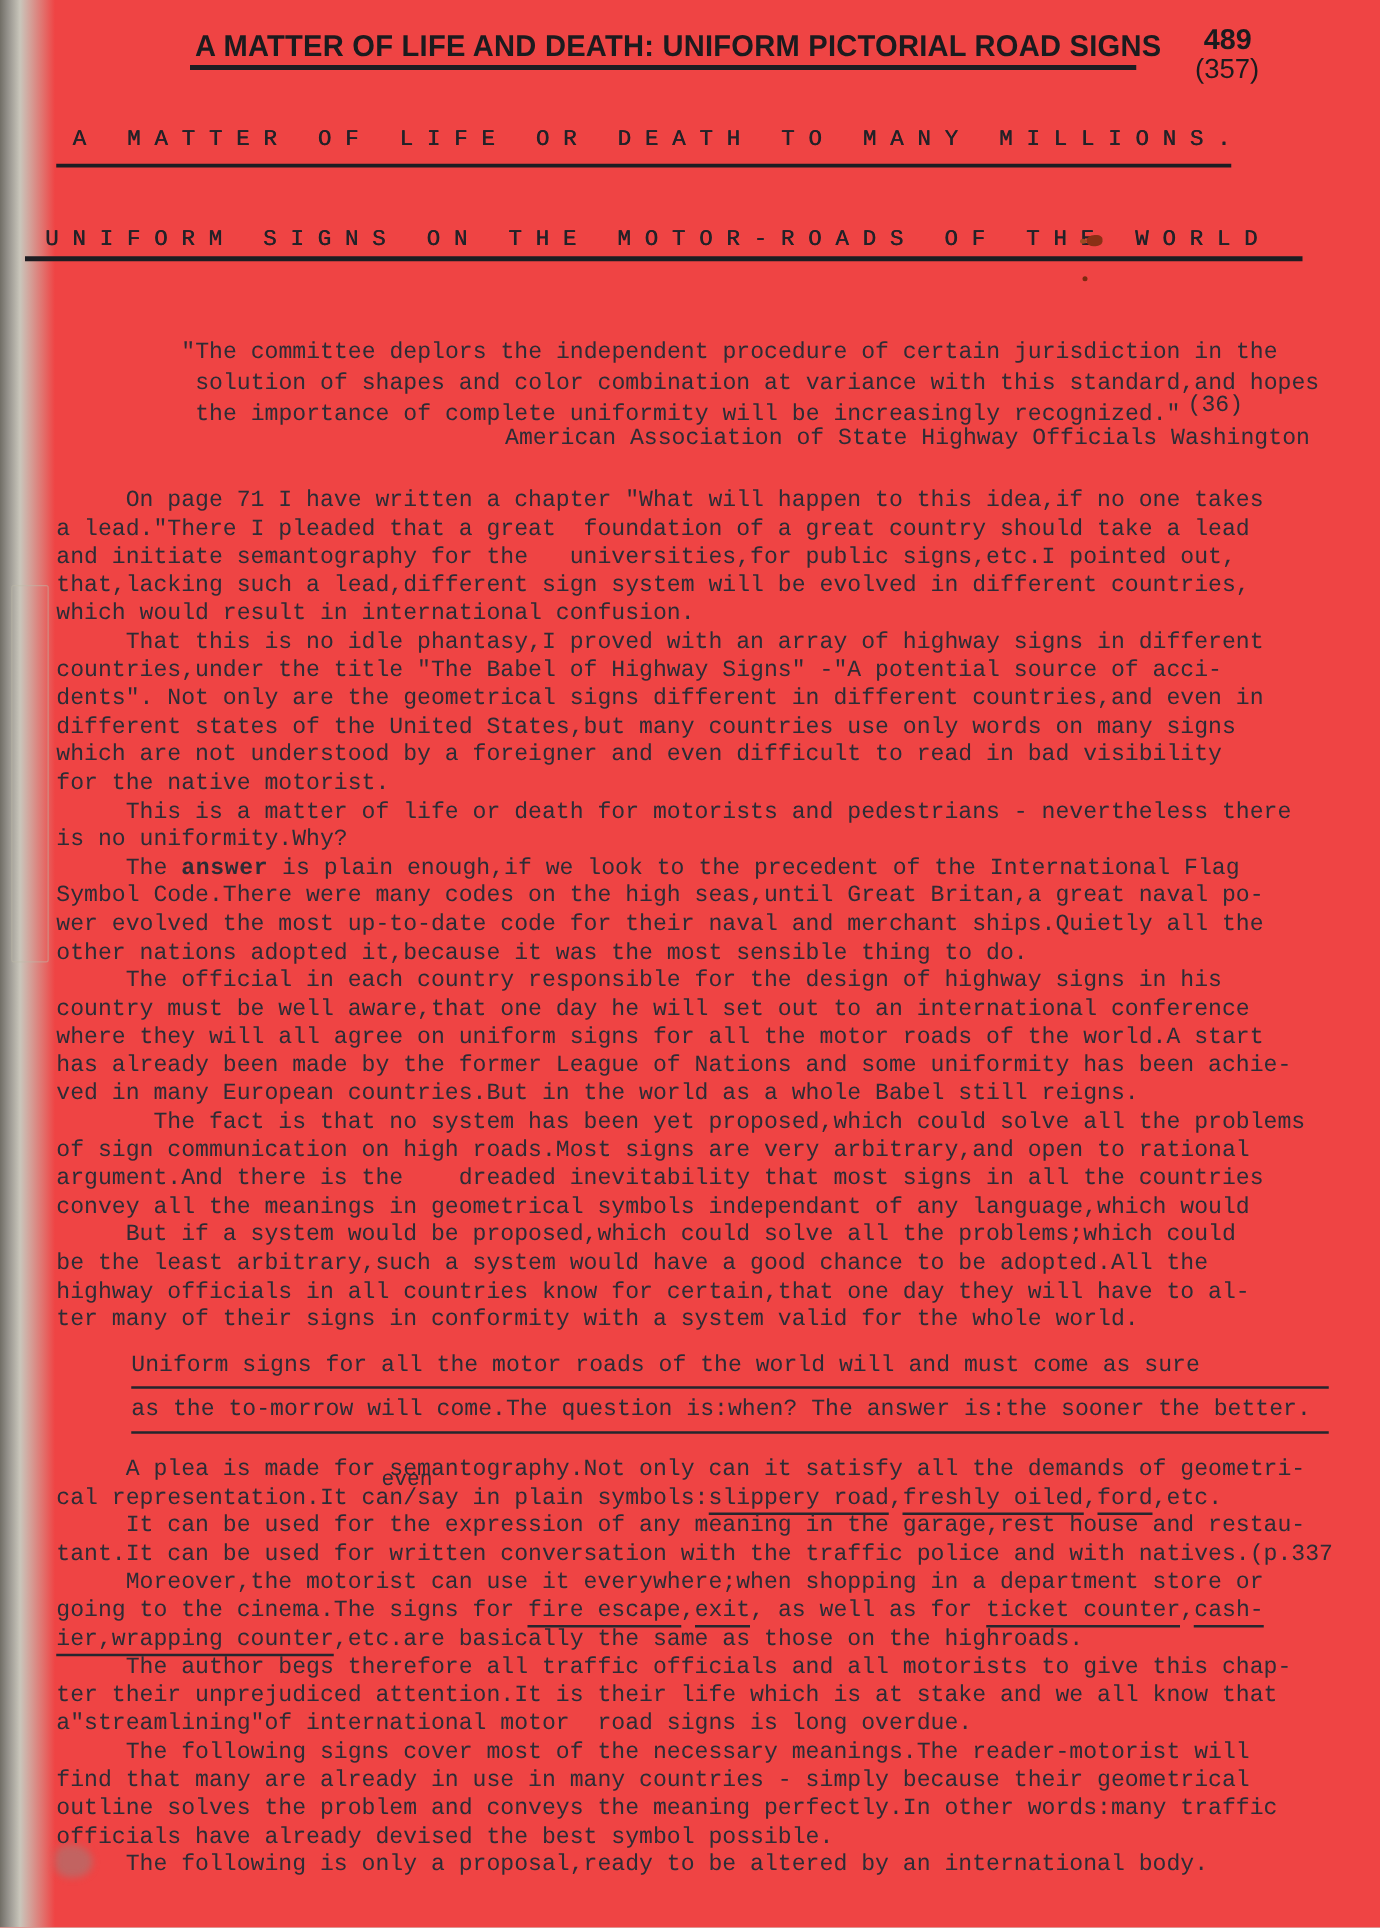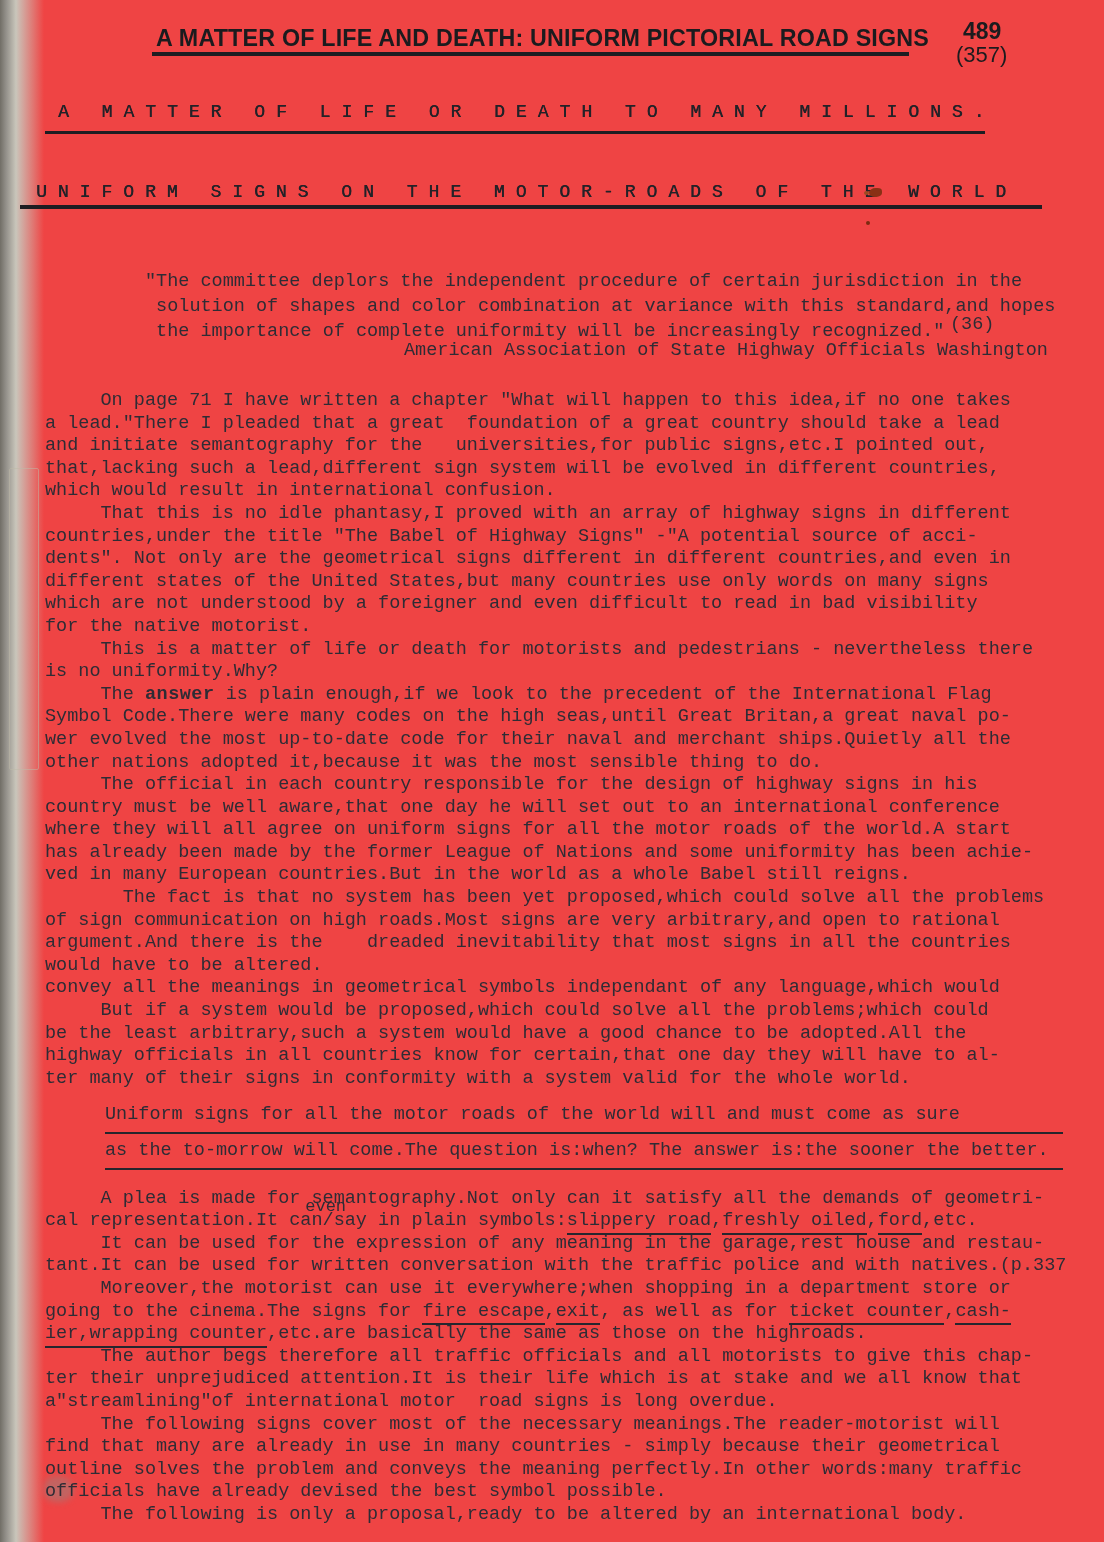--- a/index.html
+++ b/index.html
@@ -137,21 +137,20 @@
         <div class="line">     The official in each country responsible for the design of highway signs in his</div>
         <div class="line">country must be well aware,that one day he will set out to an international conference</div>
         <div class="line">where they will all agree on uniform signs for all the motor roads of the world.A start</div>
         <div class="line">has already been made by the former League of Nations and some uniformity has been achie-</div>
         <div class="line">ved in many European countries.But in the world as a whole Babel still reigns.</div>
       </div>
       <div class="para">
         <div class="line">       The fact is that no system has been yet proposed,which could solve all the problems</div>
         <div class="line">of sign communication on high roads.Most signs are very arbitrary,and open to rational</div>
         <div class="line">argument.And there is the    dreaded inevitability that most signs in all the countries</div>
-        <div class="line">would have to be altered.</div>
       </div>
       <div class="para">
         <div class="line">convey all the meanings in geometrical symbols independant of any language,which would</div>
         <div class="line">     But if a system would be proposed,which could solve all the problems;which could</div>
         <div class="line">be the least arbitrary,such a system would have a good chance to be adopted.All the</div>
         <div class="line">highway officials in all countries know for certain,that one day they will have to al-</div>
         <div class="line">ter many of their signs in conformity with a system valid for the whole world.</div>
       </div>
       <div class="statement">
         <div class="line">Uniform signs for all the motor roads of the world will and must come as sure</div>

